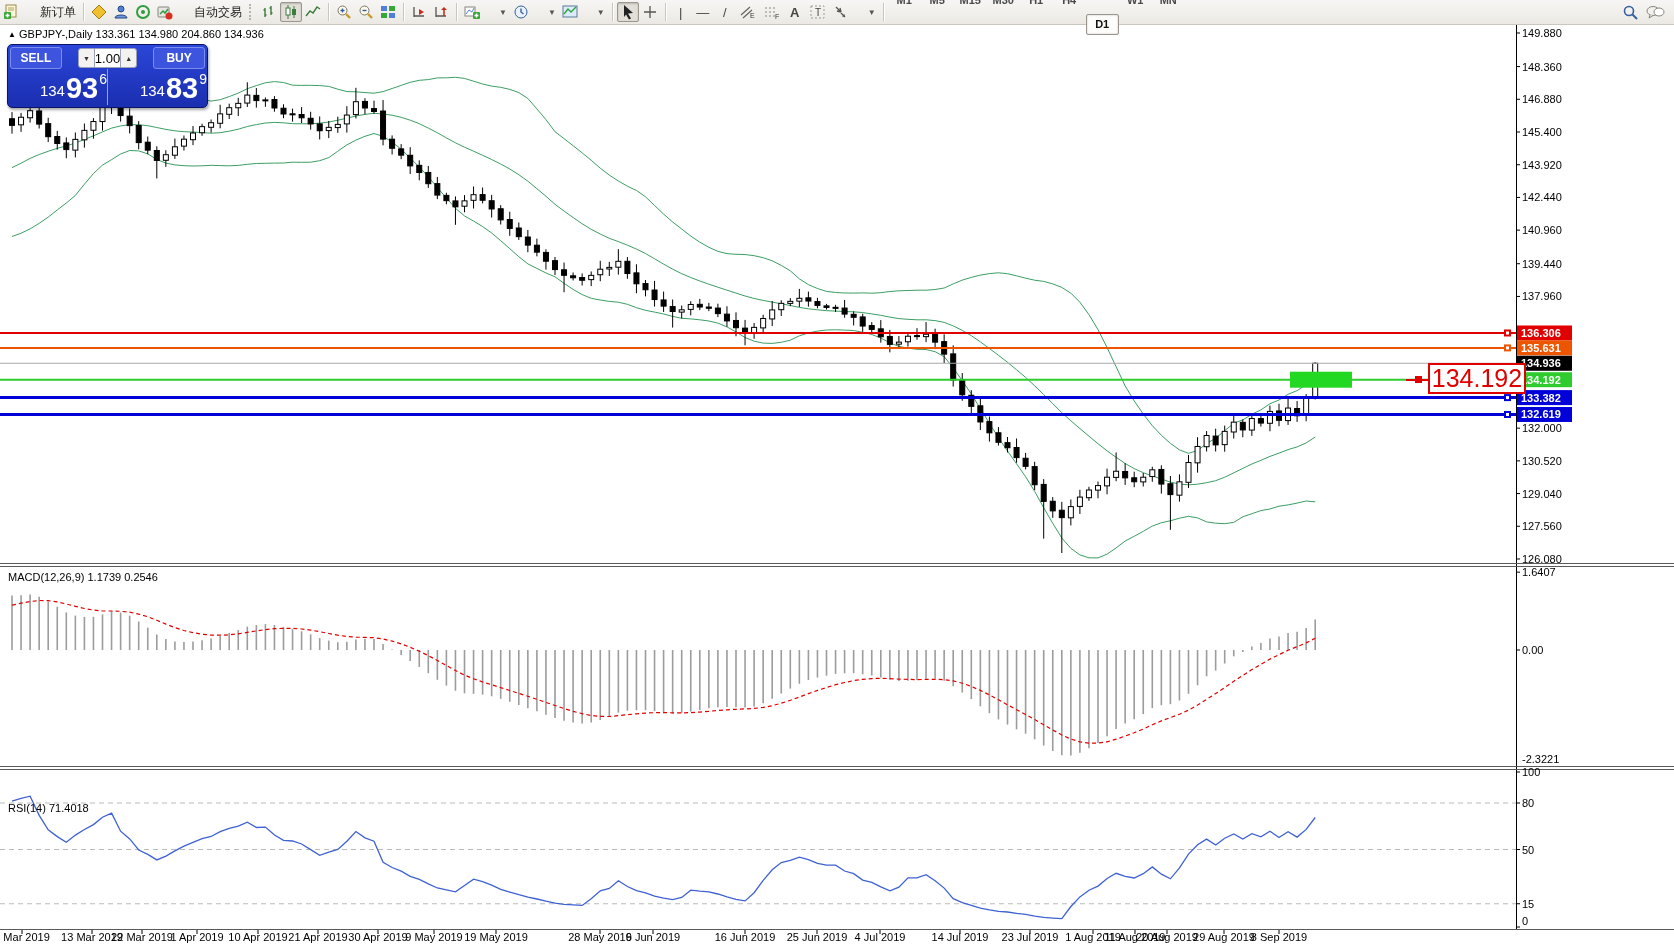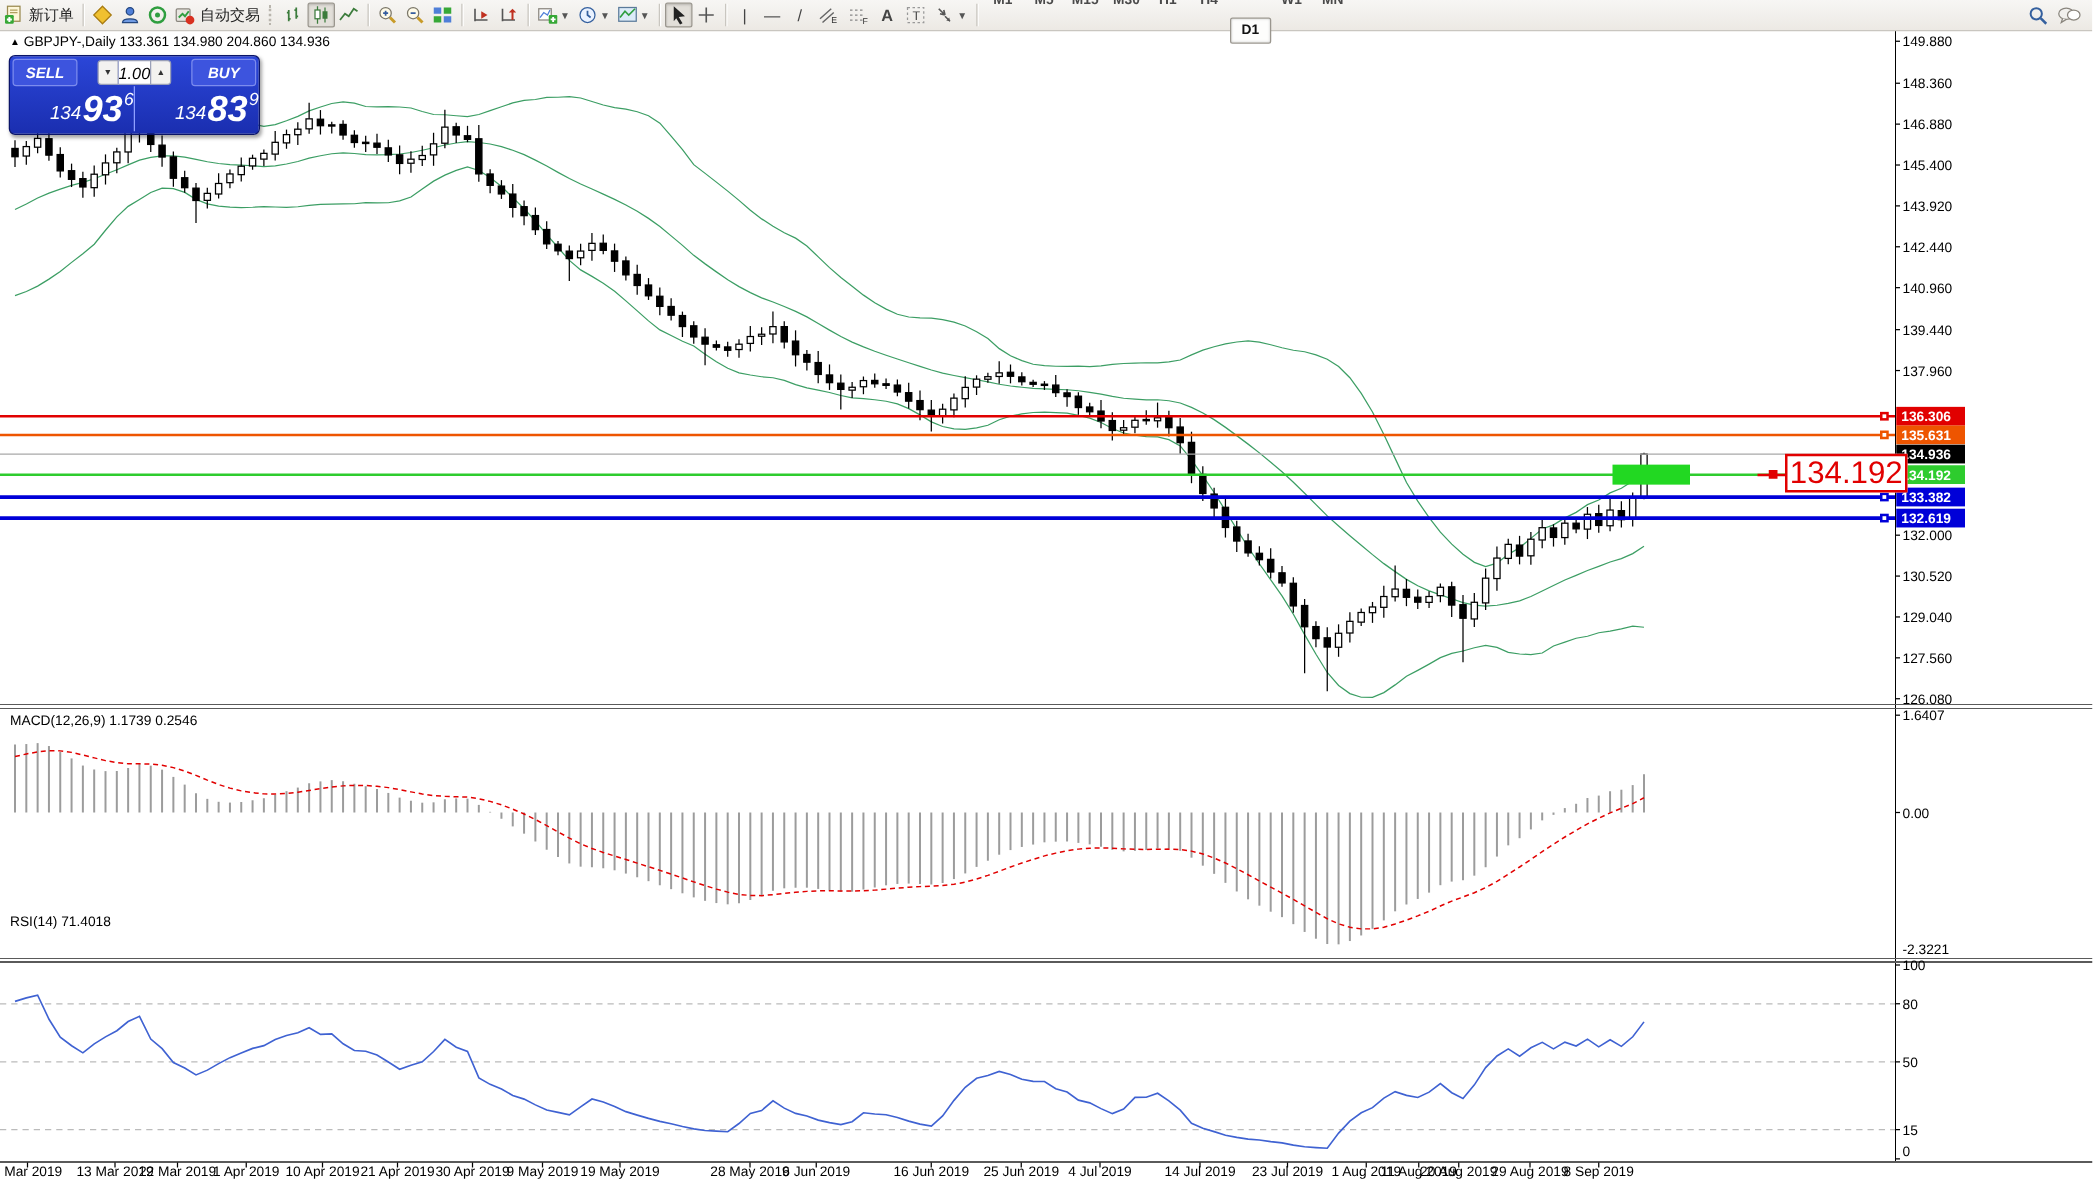--- a/index.html
+++ b/index.html
@@ -1,32 +1,32 @@
 <!DOCTYPE html>
 <html><head>
 <meta charset="utf-8">
 <style>
   html,body{margin:0;padding:0;background:#fff;}
   #app{position:relative;width:1674px;height:947px;font-family:"Liberation Sans",sans-serif;overflow:hidden;background:#fff;}
   
   #toolbar{position:absolute;left:0;top:0;width:1674px;height:24px;background:linear-gradient(#f7f6f4,#ece9e4);border-bottom:1px solid #c9c6c0;display:flex;align-items:center;z-index:6;font-size:12px;color:#222;}
-  .tb{height:20px;min-width:22px;display:flex;align-items:center;justify-content:center;padding:0 2px;border:1px solid transparent;border-radius:2px;box-sizing:border-box;}
+  .tb{height:20px;min-width:22px;display:flex;align-items:center;justify-content:center;padding:0 2px;border:1px solid transparent;border-radius:2px;box-sizing:border-box;gap:17px;}
   .tb.pressed{border-color:#9a968e;background:#e2dfd9;box-shadow:inset 0 1px 2px rgba(0,0,0,.18);}
   .tb .lbl{margin-left:4px;white-space:nowrap;}
   .vsep{width:1px;height:18px;background:#c9c6c0;box-shadow:1px 0 0 #fff;margin:0 4px;}
   .grip{width:3px;height:16px;border-left:2px dotted #b9b5ad;margin:0 4px;}
   .tf{height:19px;min-width:25px;display:flex;align-items:center;justify-content:center;font-size:11px;font-weight:bold;color:#4a4a4a;border:1px solid transparent;border-radius:2px;padding:0 3px;}
   .tf.active{border-color:#9a968e;background:#fdfdfc;box-shadow:inset 0 0 2px rgba(0,0,0,.25);color:#111;margin-top:24px;}
   #tb-right{margin-left:auto;display:flex;align-items:center;margin-right:6px;}
   .caret{font-size:8px;color:#555;margin-left:2px;}
   .glyph{font-size:13px;color:#444;}
   
   #symline{position:absolute;left:8px;top:28px;font-size:11px;color:#000;z-index:4;}
   #symline .tri{font-size:8px;vertical-align:1px;}
-  #ocp{position:absolute;left:7px;top:44px;width:199px;height:62px;border-radius:5px;background:linear-gradient(#2b46d8,#1a2eb0);border:1px solid #0a1468;box-shadow:1px 2px 3px rgba(0,0,0,.35);z-index:5;color:#fff;font-style:italic;}
+  #ocp{position:absolute;left:7px;top:44px;width:199px;height:62px;border-radius:5px;background:linear-gradient(#2b46d8,#1a2eb0);border:1px solid #0a1468;box-shadow:1px 2px 3px rgba(0,0,0,.35);z-index:5;color:#fff;}
   #ocp .row1{display:flex;align-items:center;height:24px;padding:2px 2px 0 2px;box-sizing:border-box;}
   .ocbtn{width:52px;height:20px;background:#3d54de;border:1px solid #7c8cee;border-radius:3px;font-size:12px;font-weight:bold;color:#fff;display:flex;align-items:center;justify-content:center;}
   .spin{flex:1;display:flex;align-items:stretch;height:20px;margin:0 16px;}
   .spinbtn{width:15px;background:#f3f2f0;border:1px solid #9aa0b8;display:flex;align-items:center;justify-content:center;font-size:7px;color:#333;}
   .spinval{flex:1;background:#fff;border-top:1px solid #9aa0b8;border-bottom:1px solid #9aa0b8;color:#000;font-size:13px;display:flex;align-items:center;justify-content:center;}
   #ocp .row2{display:flex;height:36px;}
   .half{flex:1;display:flex;align-items:flex-end;justify-content:flex-end;padding-bottom:2px;}
   .half.buy{border-left:1px solid #8fa0ff;}
   .psmall{font-size:15px;margin-bottom:4px;}
   .pbig{font-size:29px;font-weight:bold;line-height:30px;margin:0 1px;}
@@ -837,21 +837,21 @@
         <span class="psup">9</span>
       </div>
     </div>
   </div>
 
   <div class="indlabel" style="left:8px;top:571px;">
     <span>MACD(12,26,9)</span>
     <span>1.1739</span>
     <span>0.2546</span>
   </div>
-  <div class="indlabel" style="left:8px;top:732px;">
+  <div class="indlabel" style="left:8px;top:802px;">
     <span>RSI(14)</span>
     <span>71.4018</span>
   </div>
 
   <div id="redconn"></div>
   <div id="redsq"></div>
   <div id="redbox">134.192</div>
 </div>
 
 </body></html>

